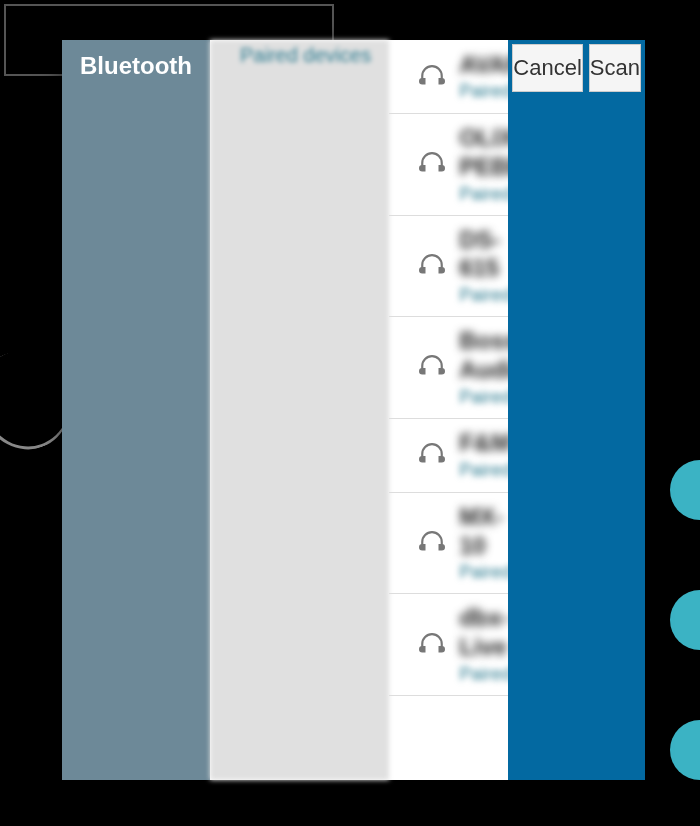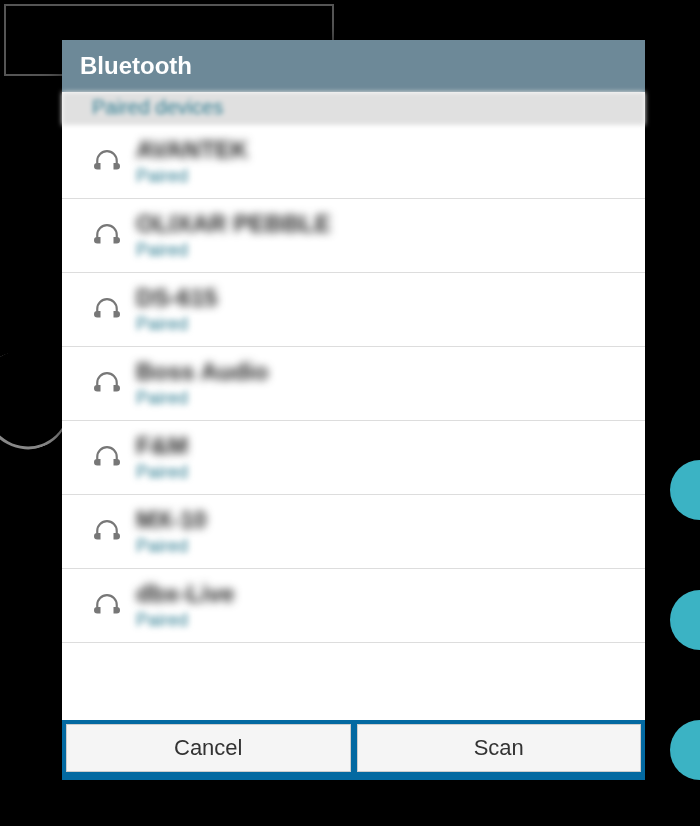--- a/index.html
+++ b/index.html
@@ -52,21 +52,20 @@
       border-radius: 50%;
     }
     .dialog {
       position: absolute;
       left: 62px;
       top: 40px;
       width: 583px;
       height: 740px;
       background: #fff;
       display: flex;
-      flex-direction: column;
       box-shadow: 0 0 20px rgba(0,0,0,0.6);
     }
     .dialog-header {
       background: #6d8998;
       color: #fff;
       padding: 12px 18px;
       font-size: 24px;
       font-weight: bold;
     }
     .dialog-subheader {

